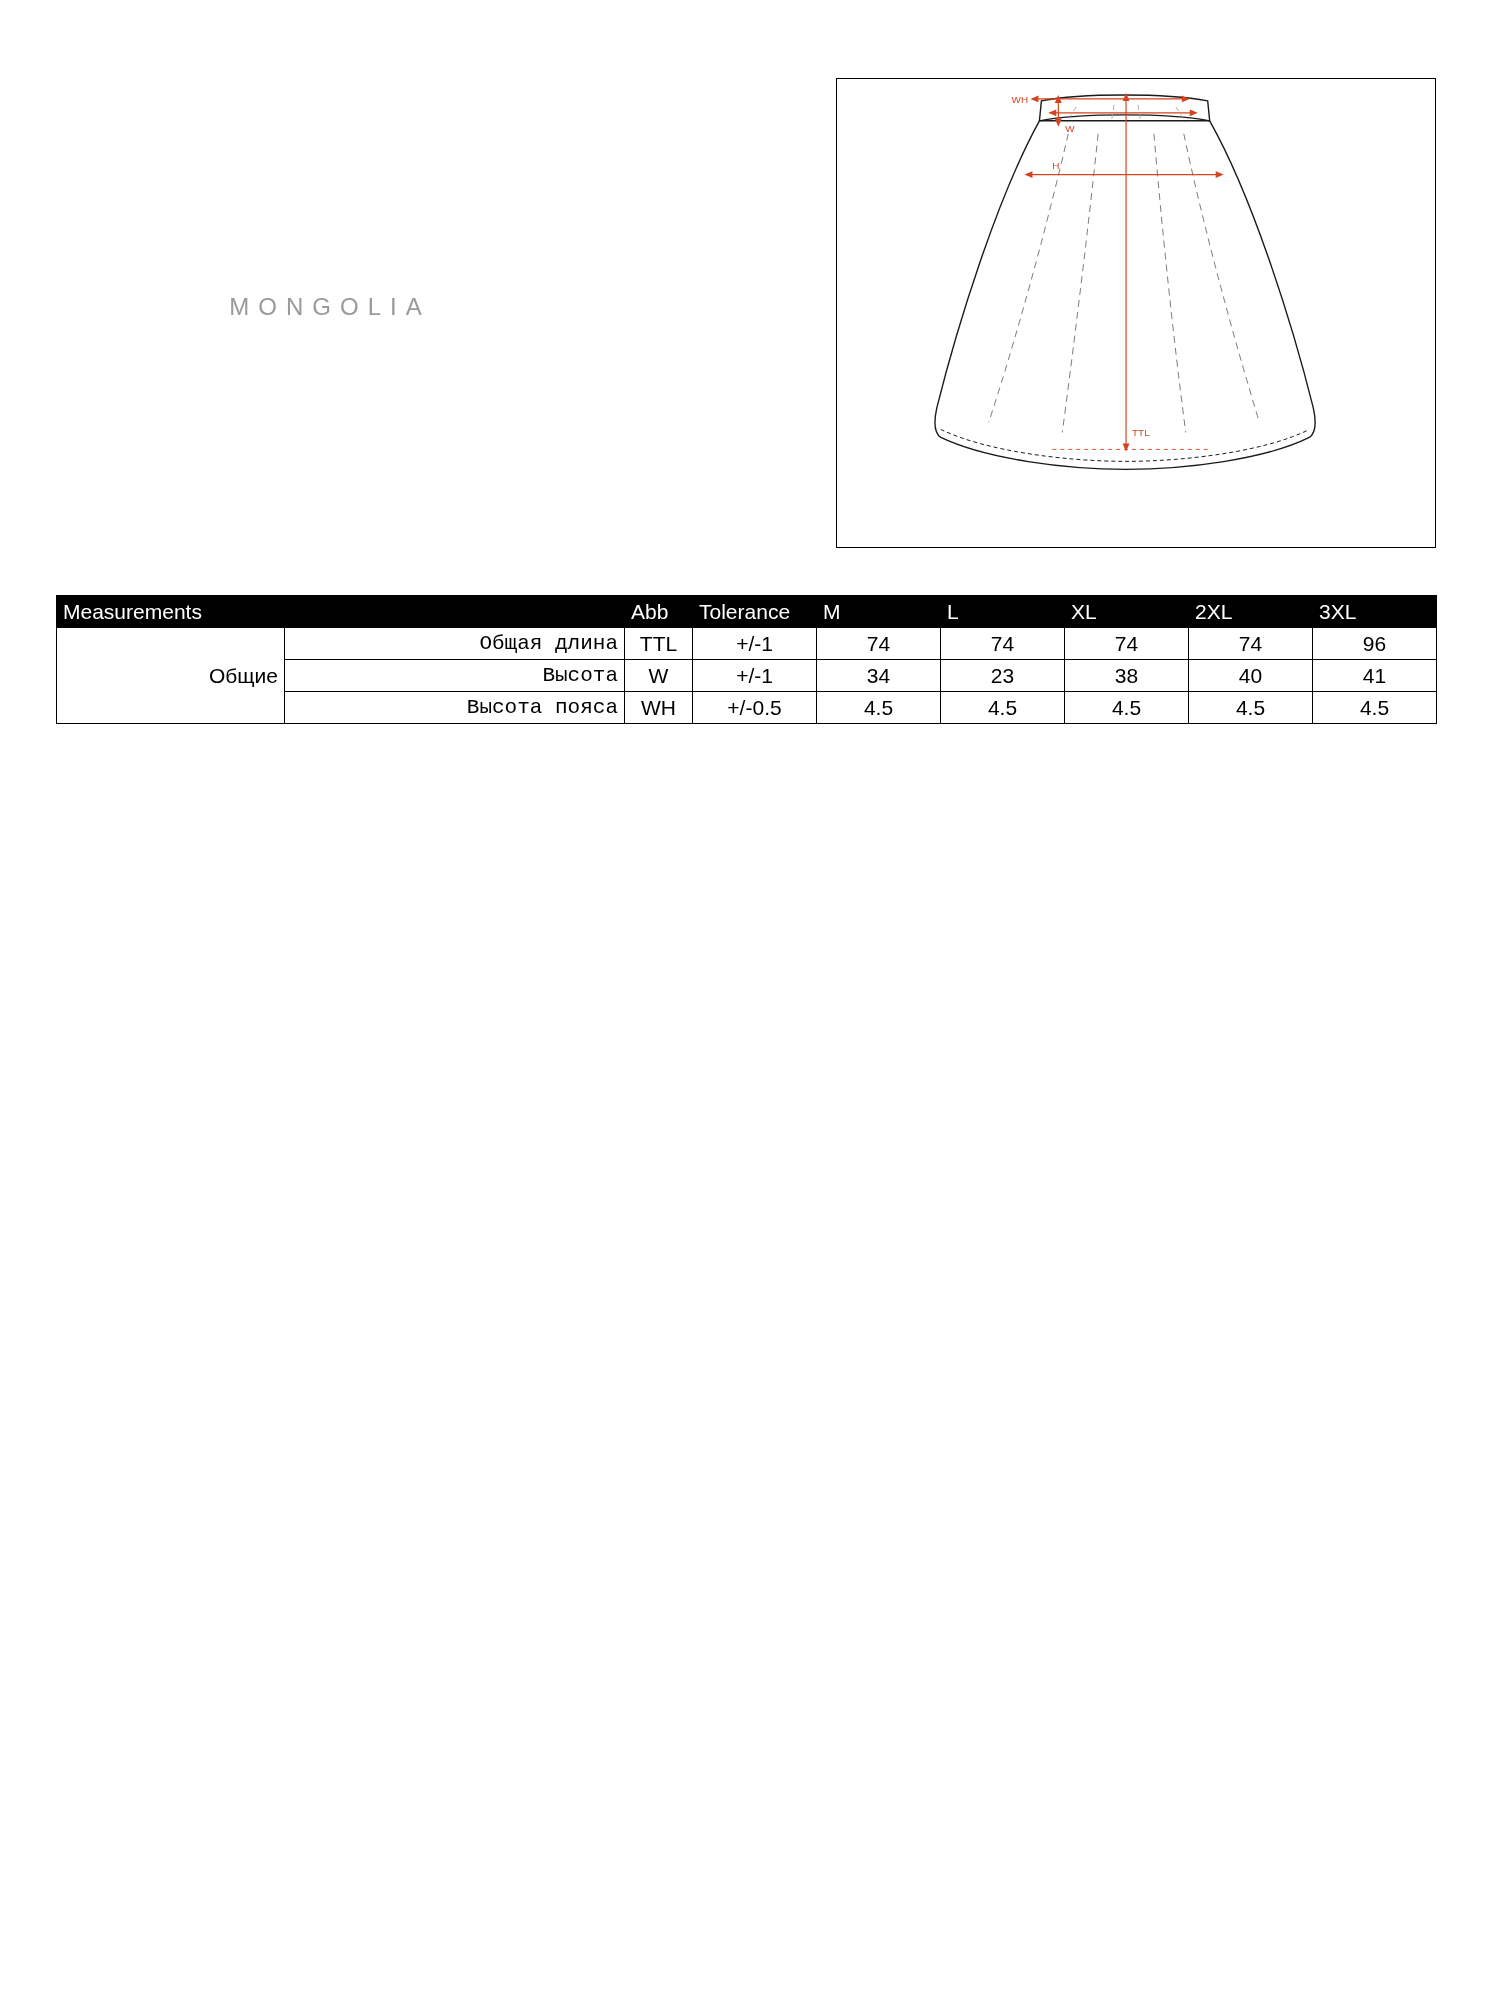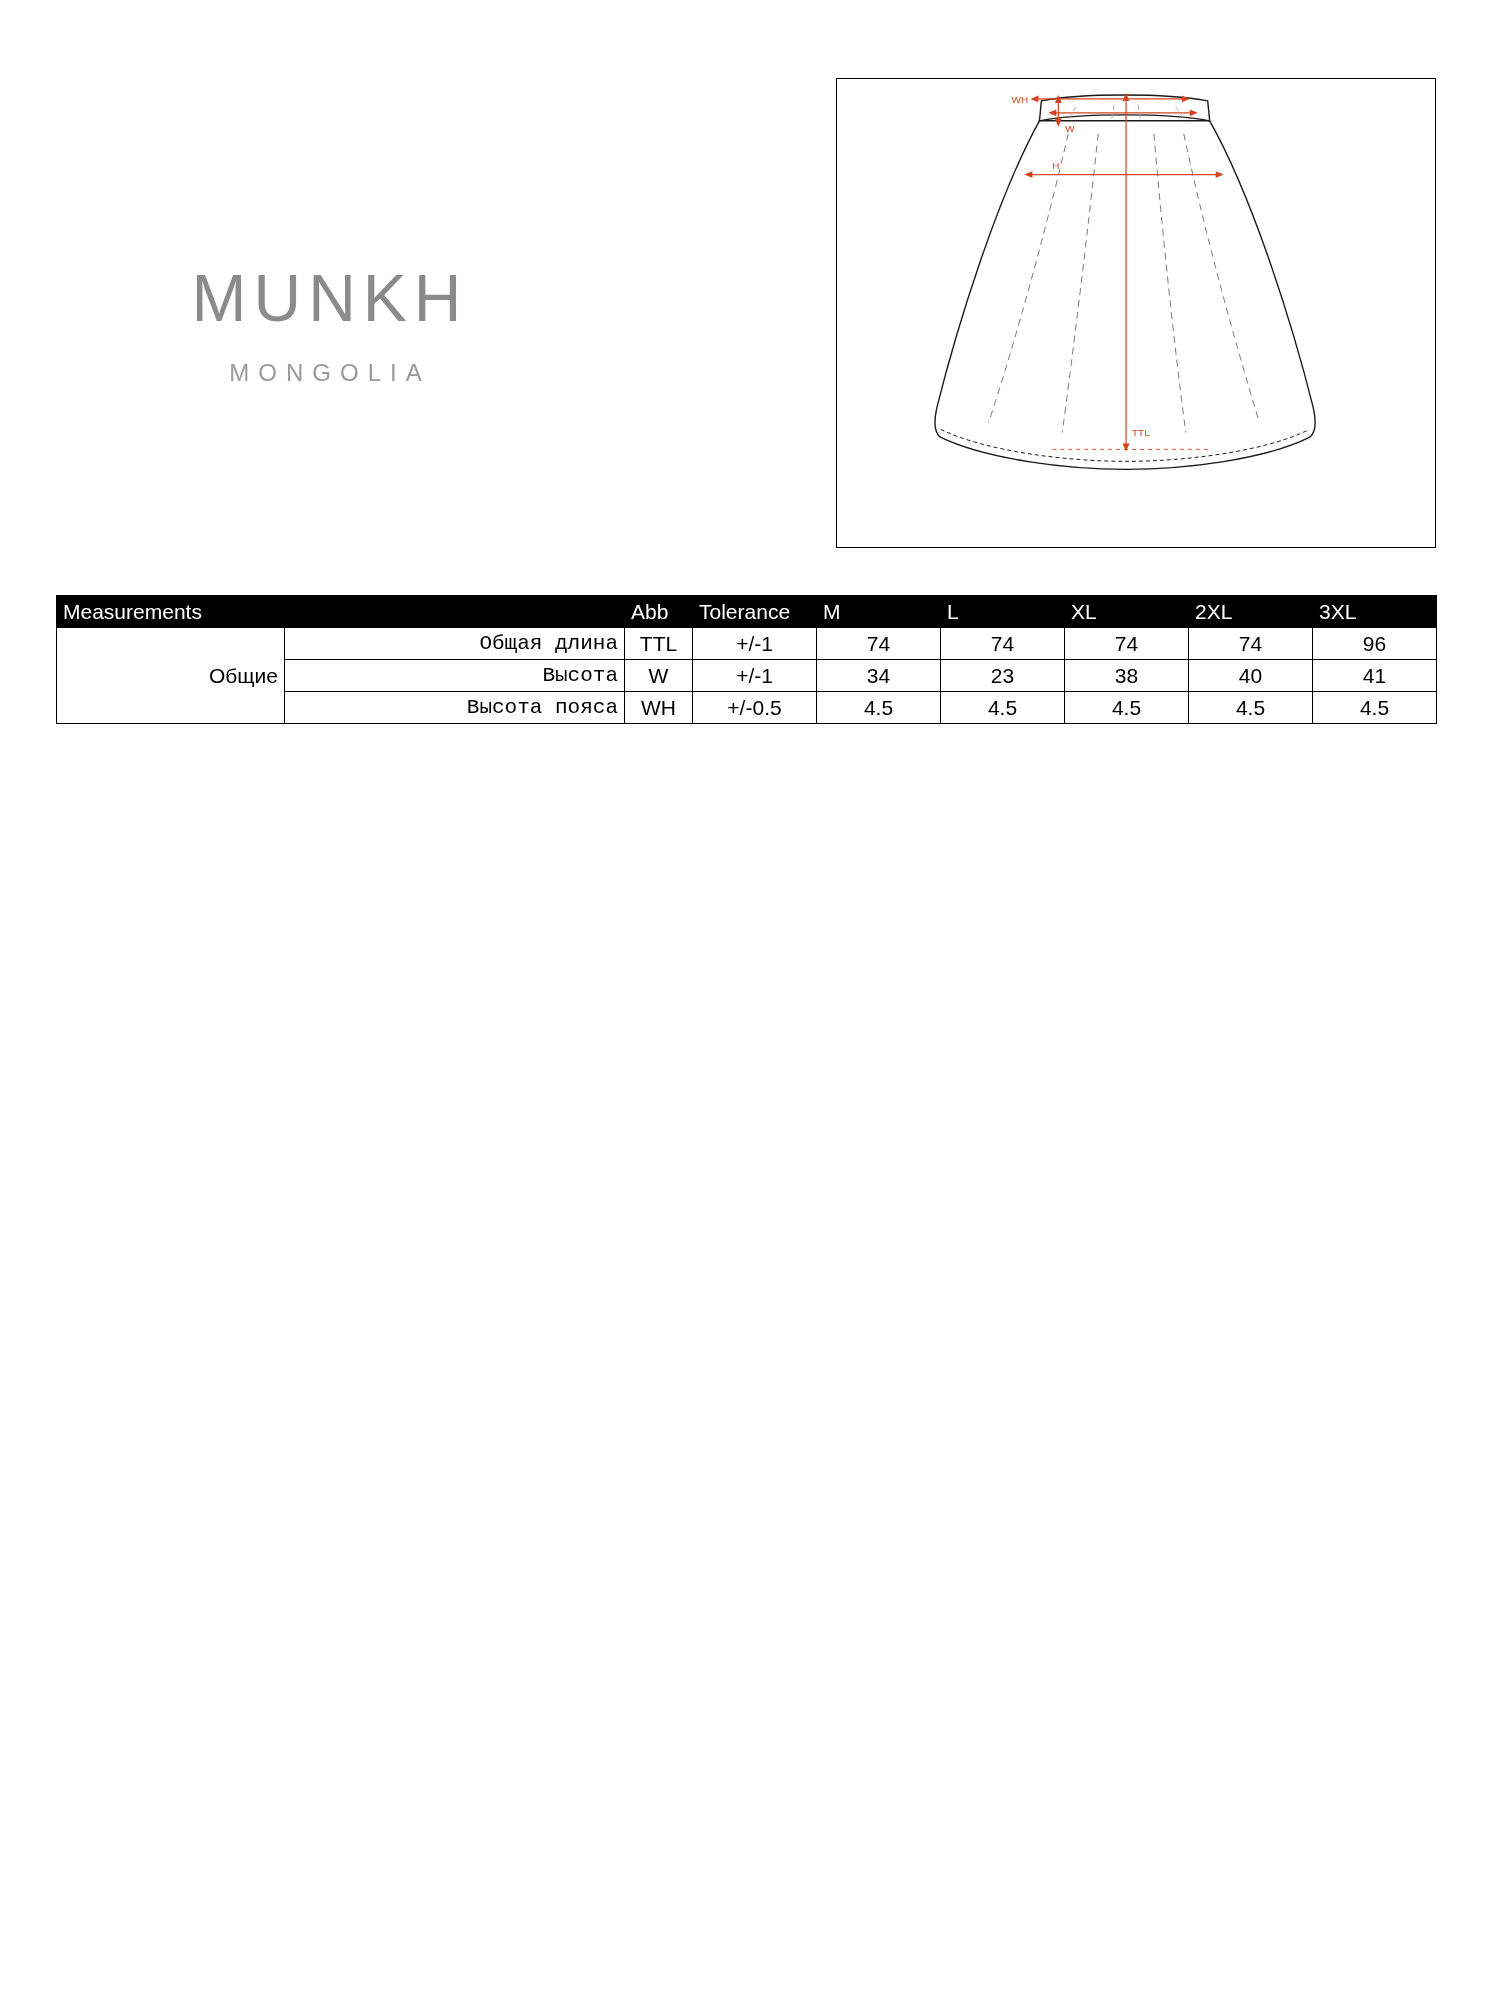--- a/index.html
+++ b/index.html
@@ -99,21 +99,20 @@
     font-family: Liberation Mono, monospace;
   }
   .cell-center {
     text-align: center;
   }
 </style>
 </head>
 <body>
 
 <div class="brand">
-  <div class="brand-name">MUNKH</div>
   <div class="brand-sub">MONGOLIA</div>
 </div>
 
 <div class="tech-frame">
   <svg viewBox="0 0 600 470" xmlns="http://www.w3.org/2000/svg">
 
     <g fill="none" stroke="#1a1a1a" stroke-width="1.4">
 
       <path d="M205,22 C245,14 330,14 372,22 L374,42 C332,34 245,34 203,42 Z"></path>
       <line x1="203" y1="42" x2="374" y2="42"></line>

